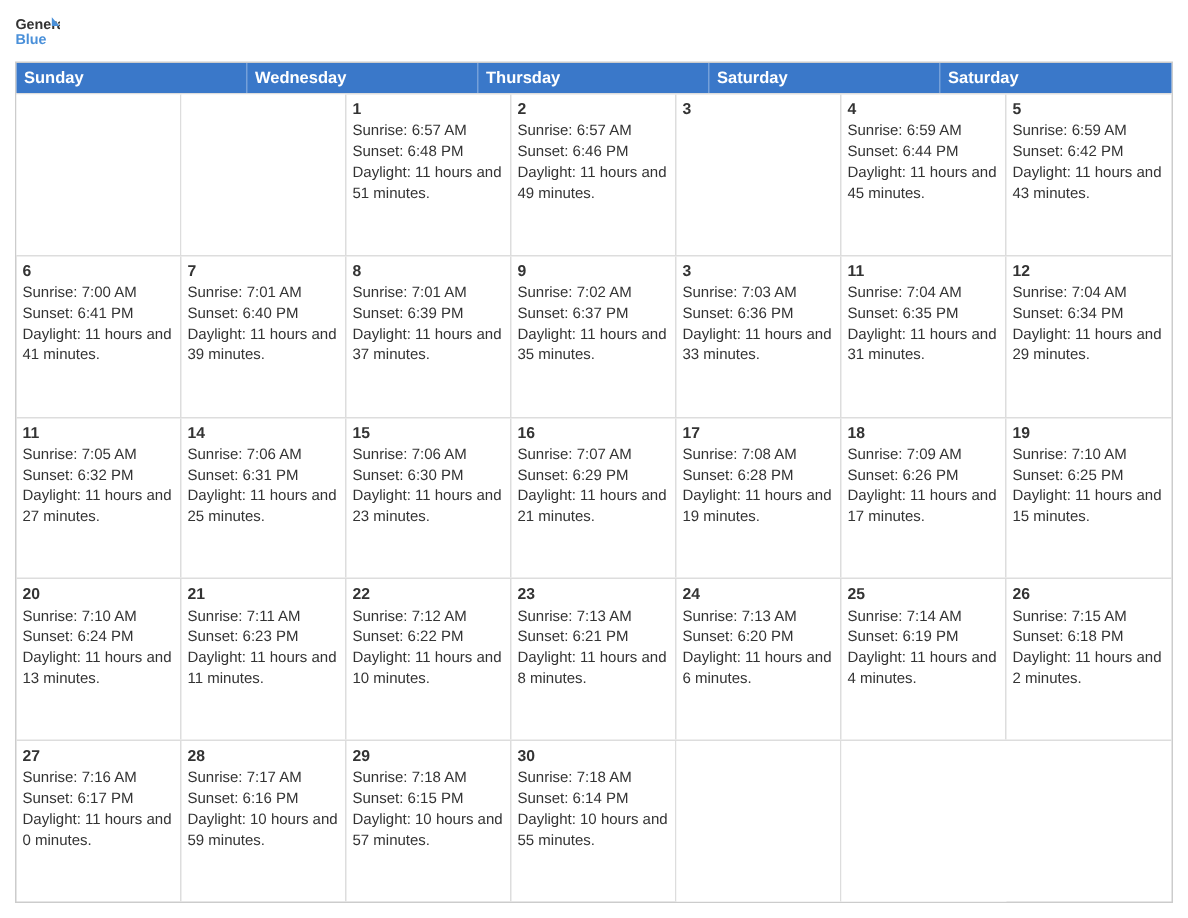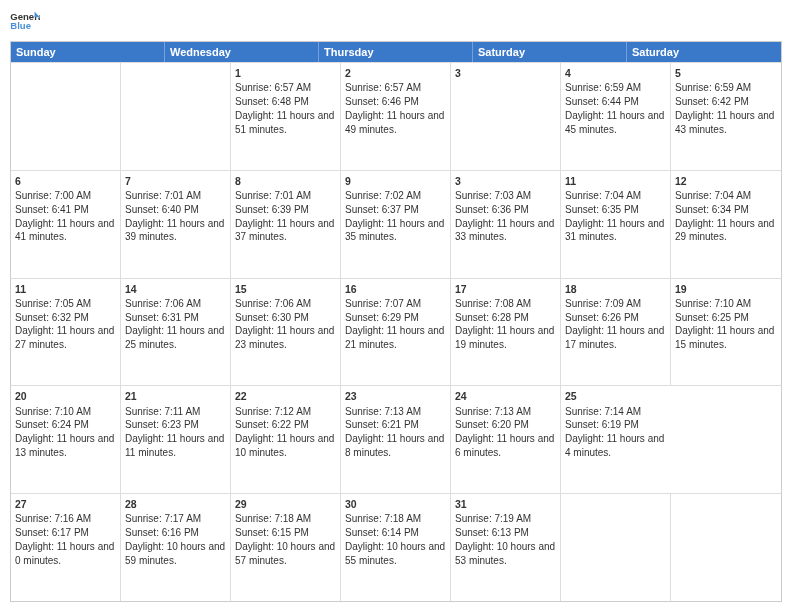--- a/index.html
+++ b/index.html
@@ -152,25 +152,25 @@
           <div class="cal-cell"><span class="day-num">18</span><span class="cell-info">Sunrise: 7:09 AM<br>Sunset: 6:26 PM<br>Daylight: 11 hours and 17 minutes.</span></div>
           <div class="cal-cell"><span class="day-num">19</span><span class="cell-info">Sunrise: 7:10 AM<br>Sunset: 6:25 PM<br>Daylight: 11 hours and 15 minutes.</span></div>
         </div>
         <div class="cal-row">
           <div class="cal-cell"><span class="day-num">20</span><span class="cell-info">Sunrise: 7:10 AM<br>Sunset: 6:24 PM<br>Daylight: 11 hours and 13 minutes.</span></div>
           <div class="cal-cell"><span class="day-num">21</span><span class="cell-info">Sunrise: 7:11 AM<br>Sunset: 6:23 PM<br>Daylight: 11 hours and 11 minutes.</span></div>
           <div class="cal-cell"><span class="day-num">22</span><span class="cell-info">Sunrise: 7:12 AM<br>Sunset: 6:22 PM<br>Daylight: 11 hours and 10 minutes.</span></div>
           <div class="cal-cell"><span class="day-num">23</span><span class="cell-info">Sunrise: 7:13 AM<br>Sunset: 6:21 PM<br>Daylight: 11 hours and 8 minutes.</span></div>
           <div class="cal-cell"><span class="day-num">24</span><span class="cell-info">Sunrise: 7:13 AM<br>Sunset: 6:20 PM<br>Daylight: 11 hours and 6 minutes.</span></div>
           <div class="cal-cell"><span class="day-num">25</span><span class="cell-info">Sunrise: 7:14 AM<br>Sunset: 6:19 PM<br>Daylight: 11 hours and 4 minutes.</span></div>
+          <div class="cal-cell"><span class="day-num">26</span><span class="cell-info">Sunrise: 7:15 AM<br>Sunset: 6:18 PM<br>Daylight: 11 hours and 2 minutes.</span></div>
         </div>
         <div class="cal-row">
           <div class="cal-cell"><span class="day-num">27</span><span class="cell-info">Sunrise: 7:16 AM<br>Sunset: 6:17 PM<br>Daylight: 11 hours and 0 minutes.</span></div>
           <div class="cal-cell"><span class="day-num">28</span><span class="cell-info">Sunrise: 7:17 AM<br>Sunset: 6:16 PM<br>Daylight: 10 hours and 59 minutes.</span></div>
           <div class="cal-cell"><span class="day-num">29</span><span class="cell-info">Sunrise: 7:18 AM<br>Sunset: 6:15 PM<br>Daylight: 10 hours and 57 minutes.</span></div>
           <div class="cal-cell"><span class="day-num">30</span><span class="cell-info">Sunrise: 7:18 AM<br>Sunset: 6:14 PM<br>Daylight: 10 hours and 55 minutes.</span></div>
-          <div class="cal-cell"><span class="day-num">31</span><span class="cell-info">Sunrise: 7:19 AM<br>Sunset: 6:13 PM<br>Daylight: 10 hours and 53 minutes.</span></div>
           <div class="cal-cell empty"></div>
           <div class="cal-cell empty"></div>
         </div>
       </div>
   </div>
 </div>
 
 </body></html>

